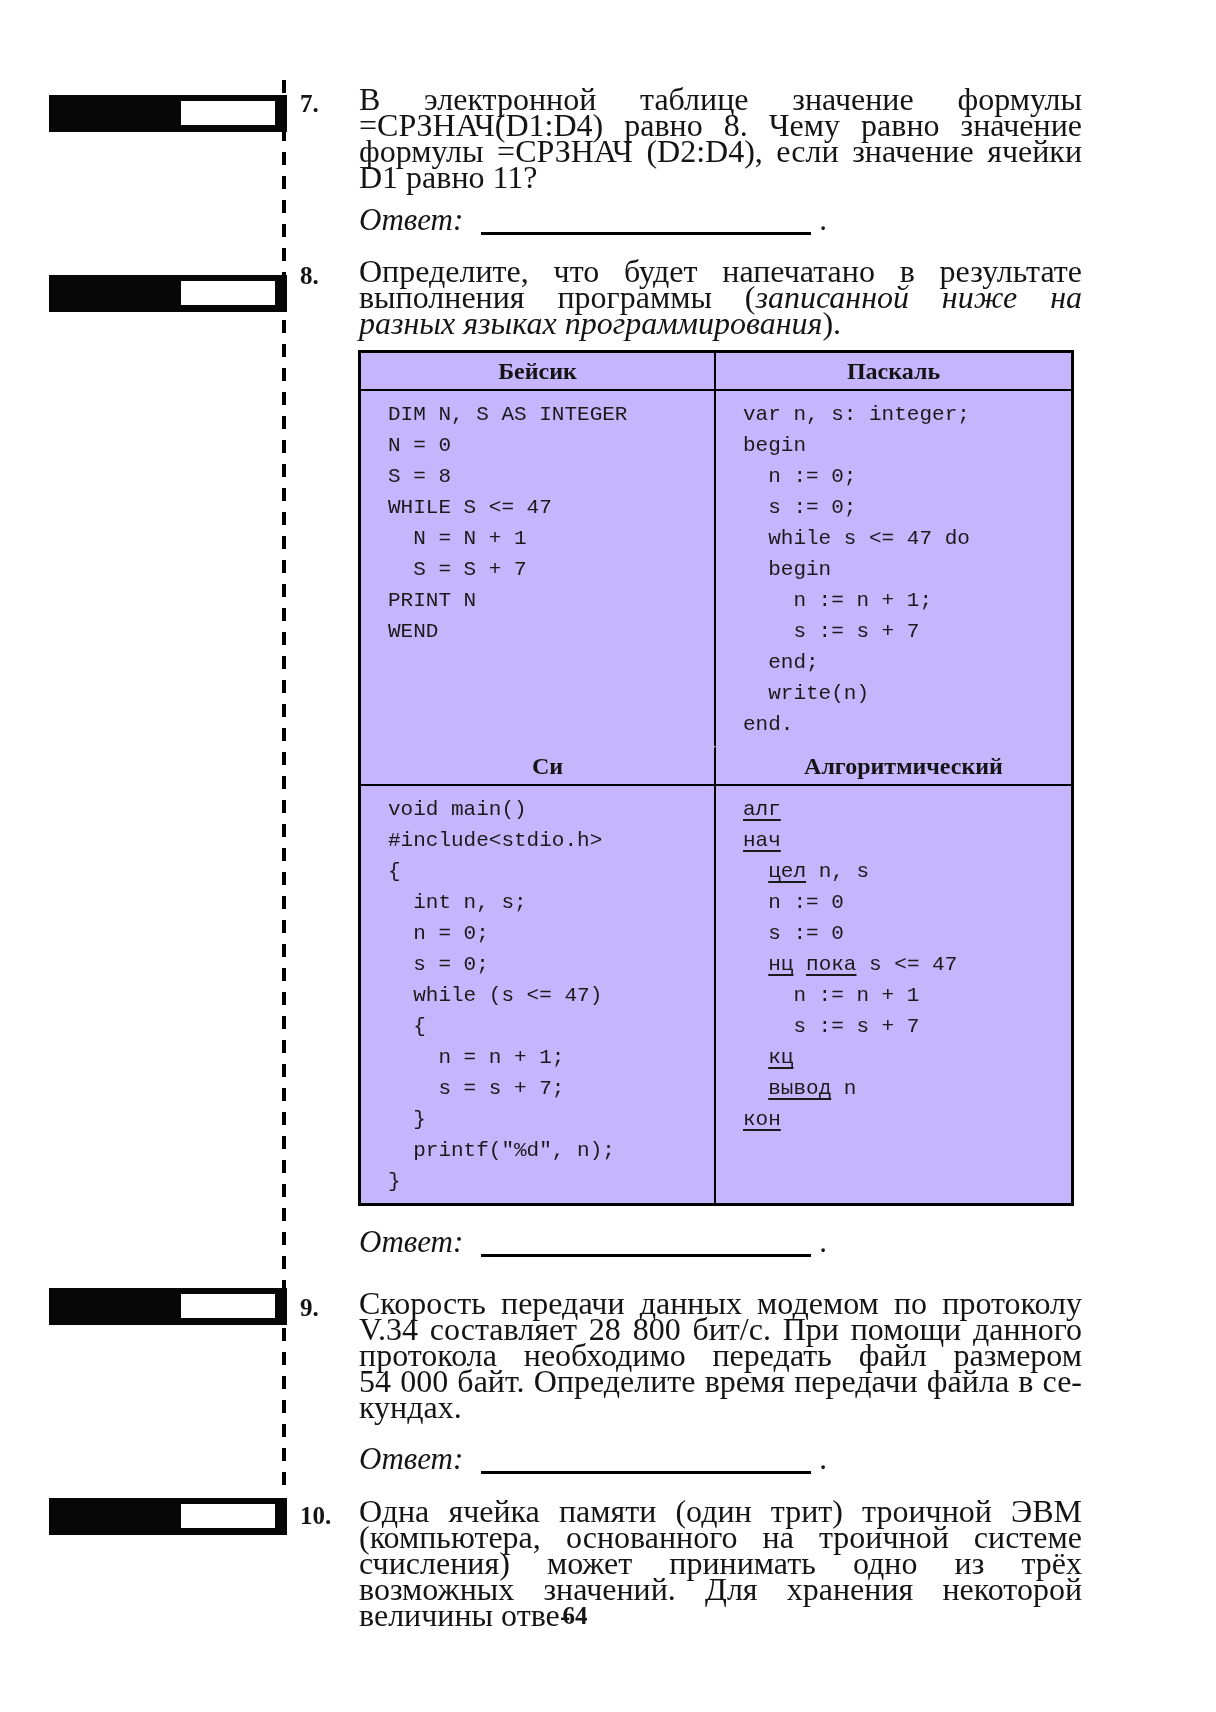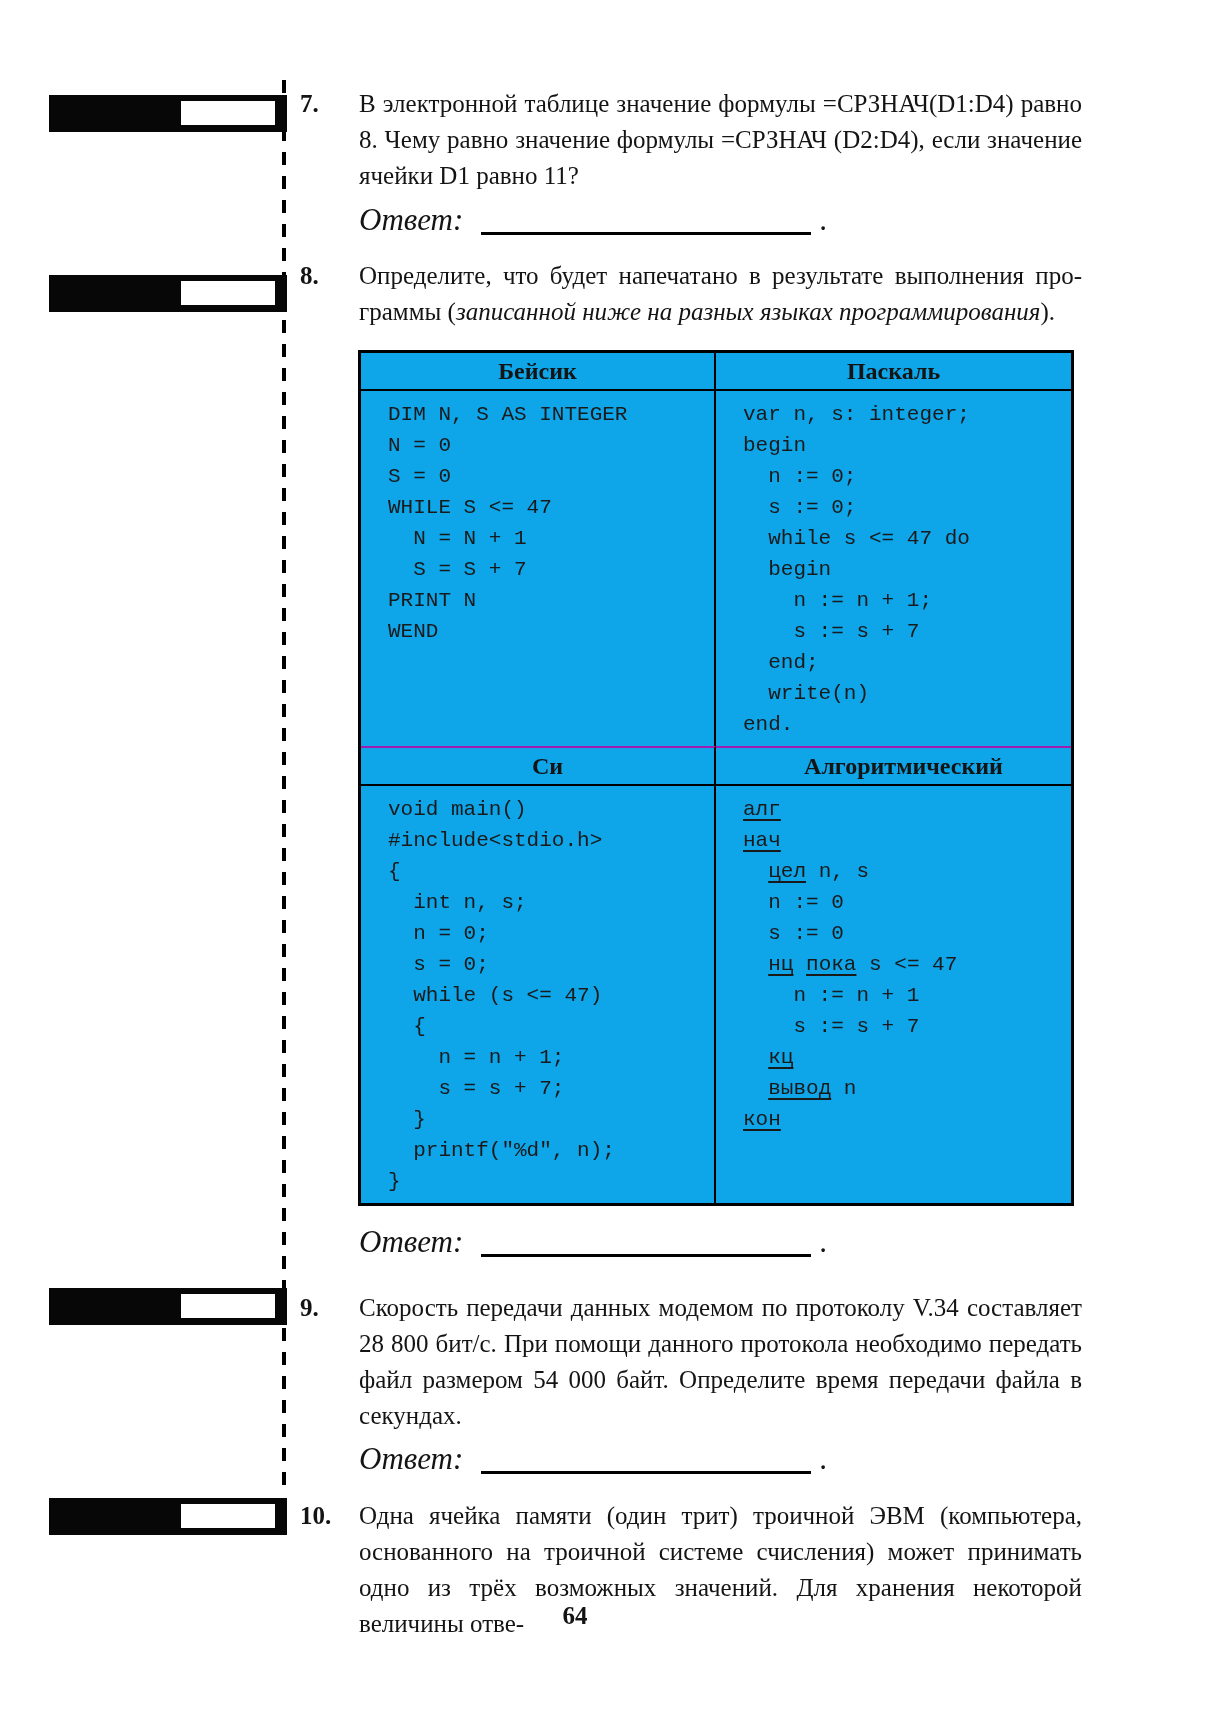--- a/index.html
+++ b/index.html
@@ -10,33 +10,33 @@
   }
   .rail {
     position:absolute; left:282px; top:80px; width:4px; height:1414px;
     background:repeating-linear-gradient(to bottom, #000 0 13px, transparent 13px 24px);
   }
   .badge { position:absolute; left:49px; width:238px; height:37px; background:#070707; }
   .badge .slot { position:absolute; left:132px; top:6px; width:94px; height:24px; background:#ffffff; }
   .content { position:absolute; left:300px; top:86px; width:782px; height:1620px; }
   .q { position:absolute; left:0; width:100%; display:flex; }
   .qnum { width:59px; font-weight:bold; font-size:25px; line-height:36px; }
-  .qbody { flex:1; font-size:25px; line-height:36px; text-align:justify; }
+  .qbody { flex:1; font-size:32px; line-height:26px; text-align:justify; }
   .qbody em { font-style:italic; }
   .ans { position:absolute; left:59px; font-size:31px; line-height:32px; white-space:nowrap; }
   .alabel { font-style:italic; }
   .blank { display:inline-block; width:330px; height:5px; border-bottom:3px solid #000;
            margin-left:18px; margin-right:8px; vertical-align:-5px; }
   .tbl {
     position:absolute; left:58px; width:716px; border:3px solid #000;
-    display:grid; grid-template-columns:1fr 1fr; background:#0ea5e9;
+    display:grid; grid-template-columns:1fr 1fr; background:#c4b5fd;
   }
   .th { font-weight:bold; font-size:24px; line-height:36px; text-align:center;
         border-bottom:2px solid #000; }
-  .thm { border-top:2px solid #a21caf;padding-left:20px; }
+  .thm { border-top:2px solid #c4b5fd;padding-left:20px; }
   .thl, .tdl { border-right:2px solid #000; }
   .td { font-family:"Liberation Mono", monospace; font-size:21px; line-height:31px;
         padding:8px 27px 6px; white-space:pre; color:#1a1a1a; }
   .td div { white-space:pre; }
   .u { text-decoration-line:underline; text-decoration-thickness:2px; text-underline-offset:4px;text-align:center; }
   .pagenum { position:absolute; left:535px; top:1602px; width:80px; text-align:center;
              font-weight:bold; font-size:25px; }
 </style>
 </head>
 <body>
@@ -68,21 +68,21 @@
     </div>
 
     <div class="q" style="top:172px">
       <div class="qnum">8.</div>
       <div class="qbody"><span>Определите, что будет напечатано в результате выполнения про­граммы (</span><em>записанной ниже на разных языках программирования</em><span>).</span></div>
     </div>
 
     <div class="tbl" style="top:264px">
       <div class="th thl">Бейсик</div>
       <div class="th">Паскаль</div>
-      <div class="td tdl"><div>DIM N, S AS INTEGER</div><div>N = 0</div><div>S = 0</div><div>WHILE S &lt;= 47</div><div>  N = N + 1</div><div>  S = S + 7</div><div>PRINT N</div><div>WEND</div></div>
+      <div class="td tdl"><div>DIM N, S AS INTEGER</div><div>N = 0</div><div>S = 8</div><div>WHILE S &lt;= 47</div><div>  N = N + 1</div><div>  S = S + 7</div><div>PRINT N</div><div>WEND</div></div>
       <div class="td"><div>var n, s: integer;</div><div>begin</div><div>  n := 0;</div><div>  s := 0;</div><div>  while s &lt;= 47 do</div><div>  begin</div><div>    n := n + 1;</div><div>    s := s + 7</div><div>  end;</div><div>  write(n)</div><div>end.</div></div>
       <div class="th thl thm">Си</div>
       <div class="th thm">Алгоритмический</div>
       <div class="td tdl"><div>void main()</div><div>#include&lt;stdio.h&gt;</div><div>{</div><div>  int n, s;</div><div>  n = 0;</div><div>  s = 0;</div><div>  while (s &lt;= 47)</div><div>  {</div><div>    n = n + 1;</div><div>    s = s + 7;</div><div>  }</div><div>  printf("%d", n);</div><div>}</div></div>
       <div class="td"><div><span class="u">алг</span></div><div><span class="u">нач</span></div><div><span>  </span><span class="u">цел</span><span> n, s</span></div><div><span>  n := 0</span></div><div><span>  s := 0</span></div><div><span>  </span><span class="u">нц</span><span> </span><span class="u">пока</span><span> s &lt;= 47</span></div><div><span>    n := n + 1</span></div><div><span>    s := s + 7</span></div><div><span>  </span><span class="u">кц</span></div><div><span>  </span><span class="u">вывод</span><span> n</span></div><div><span class="u">кон</span></div></div>
     </div>
 
     <div class="ans" style="top:1140px">
       <span class="alabel">Ответ:</span><span class="blank"></span><span class="dot">.</span>
     </div>

